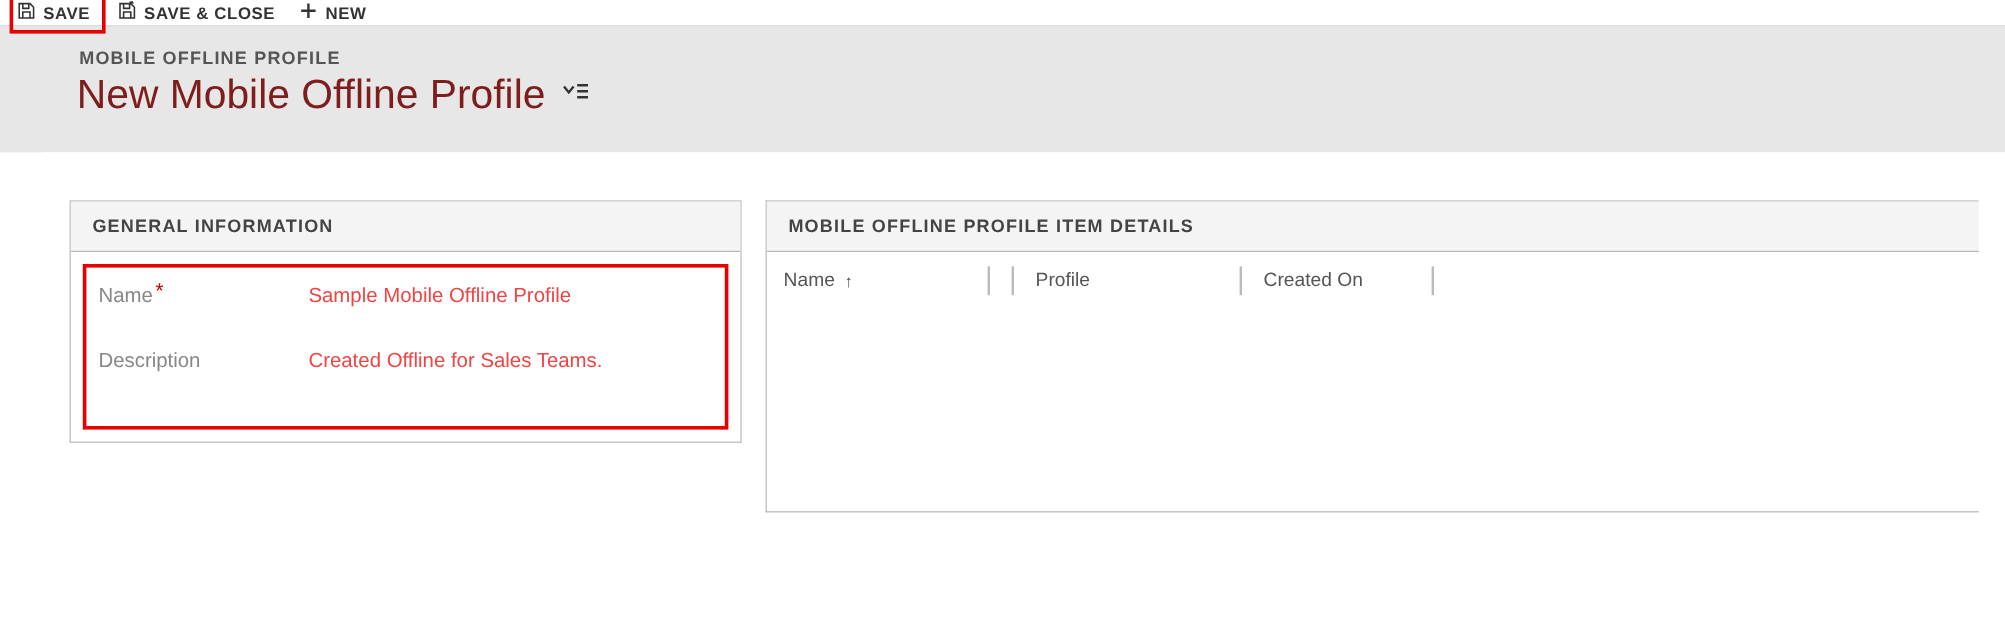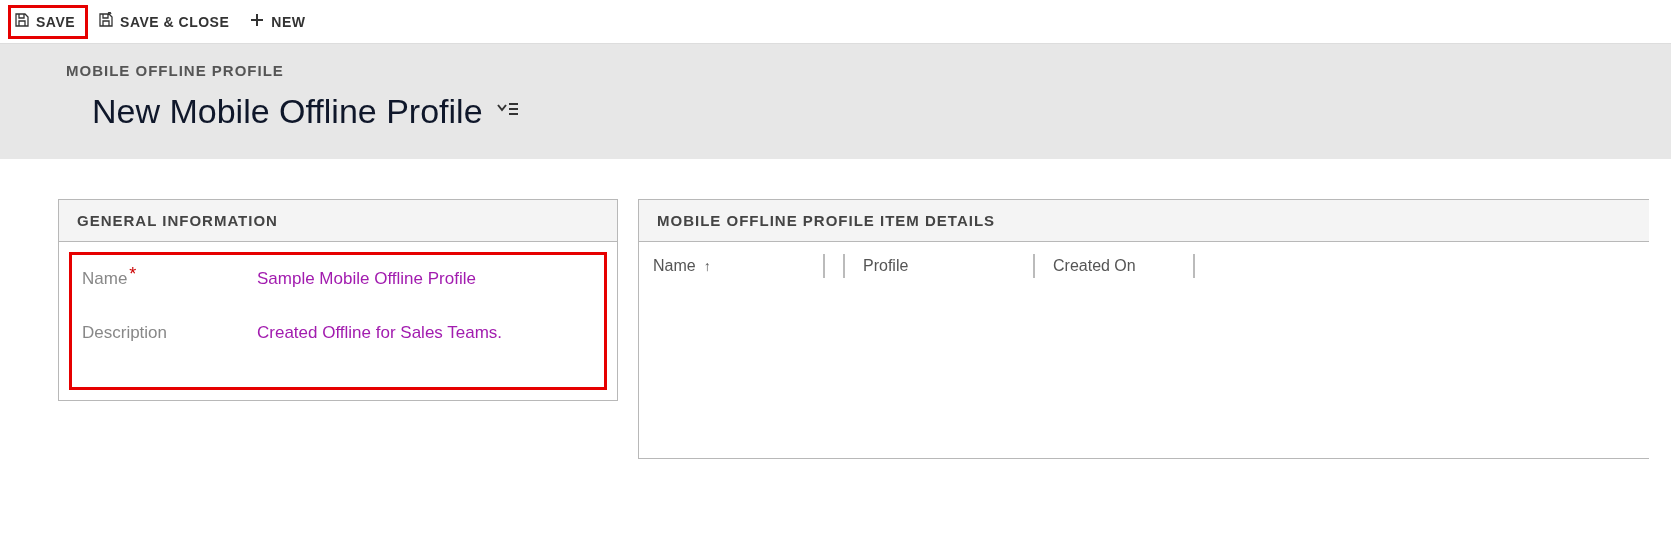--- a/index.html
+++ b/index.html
@@ -6,21 +6,21 @@
     body {
       font-family: "Segoe UI", Tahoma, Geneva, Verdana, sans-serif;
       background: #fff;
       width: 1671px;
       height: 535px;
       overflow: hidden;
     }
     .toolbar {
       display: flex;
       align-items: center;
-      height: 43px;
+      height: 21px;
       padding-left: 8px;
       background: #fff;
     }
     .toolbar-btn {
       display: flex;
       align-items: center;
       gap: 6px;
       padding: 5px 10px;
       font-size: 14px;
       font-weight: 600;
@@ -37,34 +37,33 @@
     .page-header-wrap {
       background: #e7e7e7;
       padding: 18px 0 28px 36px;
       border-top: 1px solid #ddd;
     }
     .page-subtitle {
       font-size: 15px;
       font-weight: 600;
       color: #555;
       letter-spacing: 1px;
-      margin-bottom: 13px;
+      margin-bottom: 3px;
       margin-left: 30px;
     }
     .page-title-row {
       display: flex;
       align-items: center;
       gap: 14px;
       margin-left: 28px;
     }
     .page-title {
       font-size: 34px;
       font-weight: 300;
-      color: #0f172a;
-      margin-left: 28px;
+      color: #7f1d1d;
     }
     .content-area {
       margin-left: 36px;
       background: #fff;
       padding: 40px 22px 40px 22px;
       display: flex;
       gap: 20px;
       align-items: flex-start;
     }
     .panel {
@@ -98,21 +97,21 @@
       width: 175px;
       font-size: 17px;
       color: #888;
       font-weight: 400;
       display: flex;
       align-items: flex-start;
     }
     .required-star { color: #c00; font-size: 18px; margin-left: 2px; line-height: 10px; }
     .form-value {
       font-size: 17px;
-      color: #a21caf;
+      color: #ef4444;
       flex: 1;
     }
     .grid-header-row {
       display: flex;
       padding: 0 14px;
       height: 48px;
       align-items: center;
     }
     .grid-col {
       display: flex;

